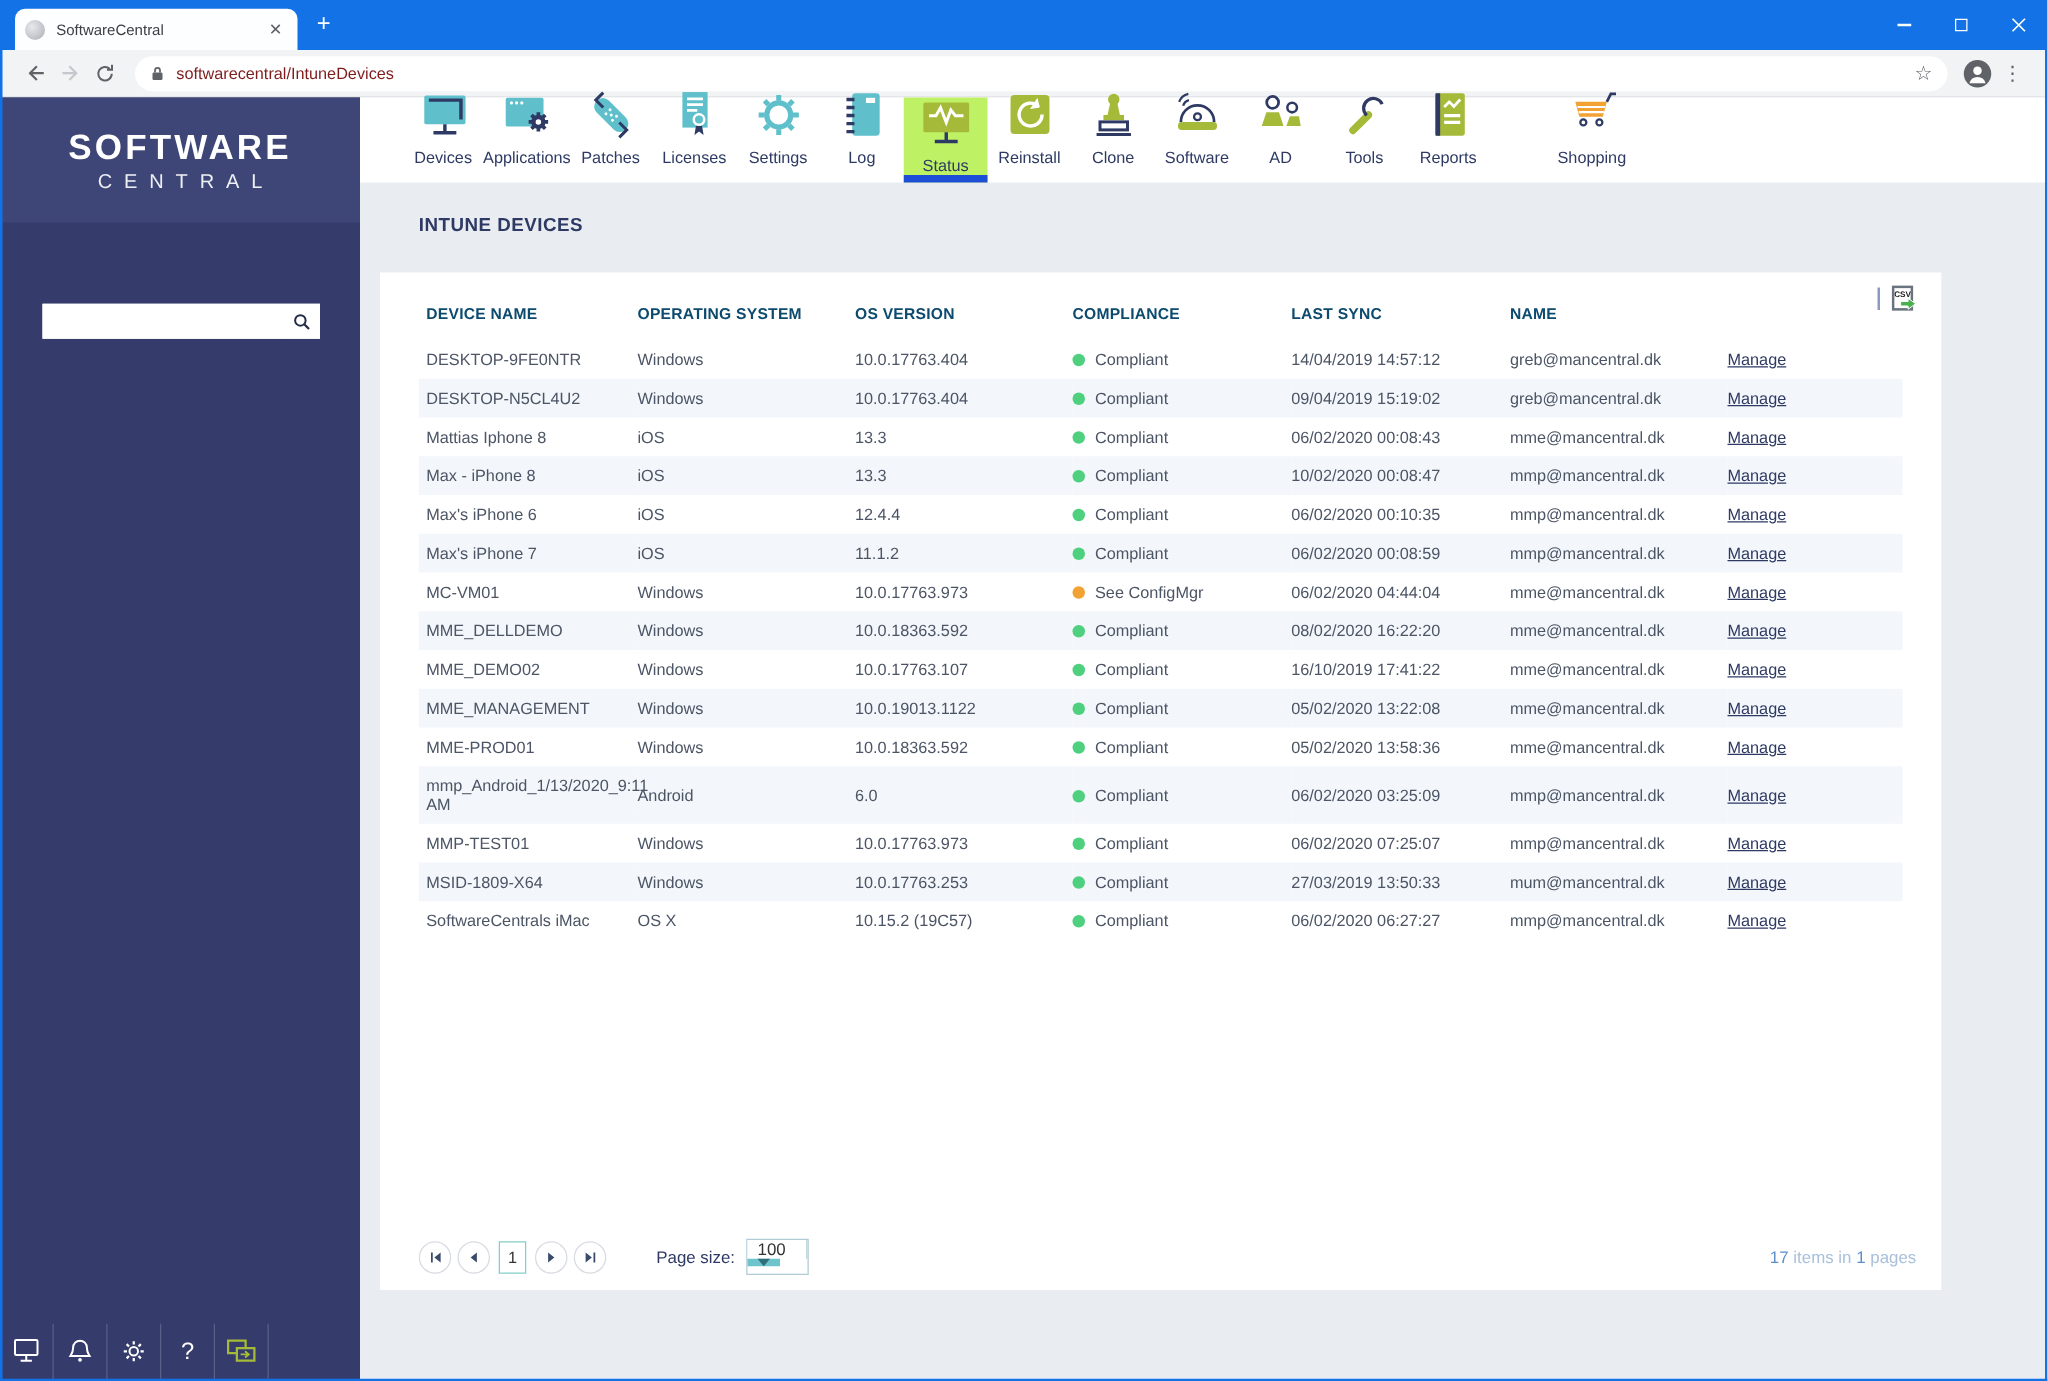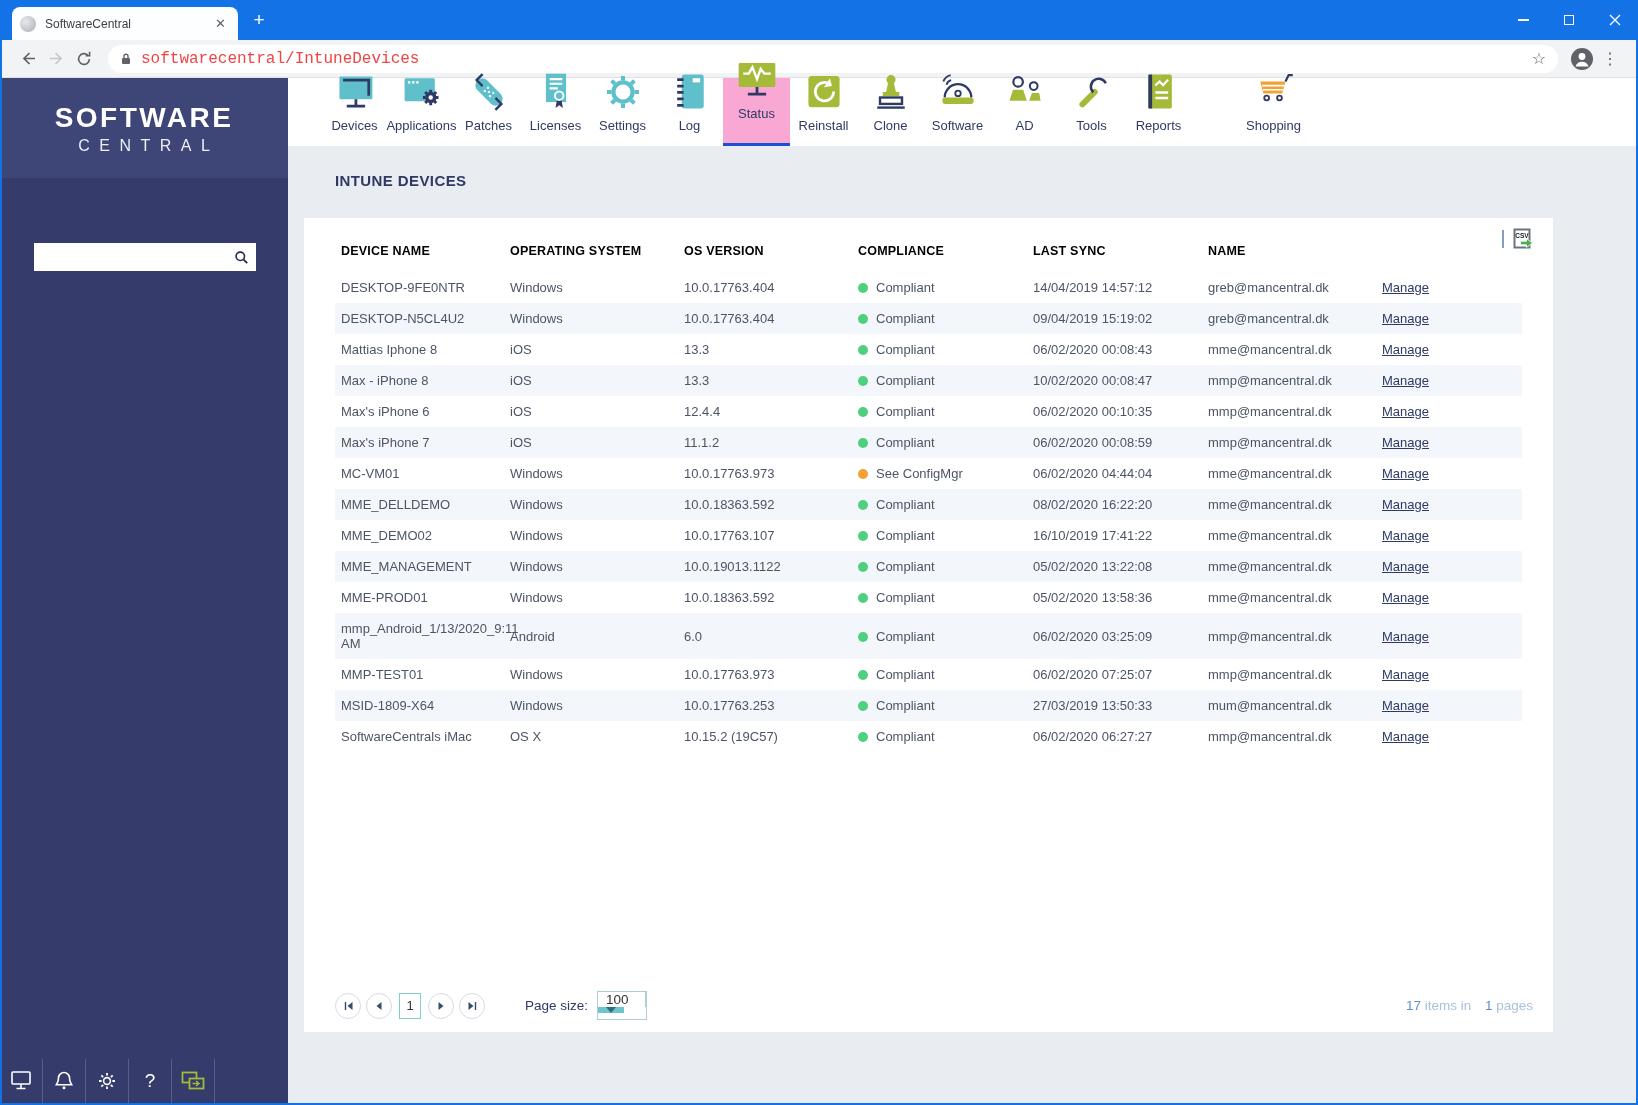--- a/index.html
+++ b/index.html
@@ -19,21 +19,21 @@
   .win-controls { position:absolute; right:0; top:0; height:40px; display:flex; }
   .wc { width:46px; height:40px; display:flex; align-items:center; justify-content:center; cursor:pointer; }
   .wc-min-glyph { width:11px; height:2px; background:#fff; }
   .wc-max-glyph { width:10px; height:10px; border:1.4px solid #fff; }
 
   .toolbar { position:absolute; top:40px; left:0; right:0; height:38px; background:#F1F3F4;
              border-bottom:1px solid #DFE1E5; display:flex; align-items:center; padding:0 14px; }
   .tb-btn { width:28px; height:28px; display:flex; align-items:center; justify-content:center; cursor:pointer; }
   .urlbar { flex:1; height:28px; background:#fff; border-radius:14px; margin:0 10px;
             display:flex; align-items:center; padding:0 12px; }
-  .url-text { font-size:16px; color:#ef4444; margin-left:9px; flex:1;font-family:Liberation Mono, monospace; }
+  .url-text { font-size:13px; color:#7f1d1d; margin-left:9px; flex:1; }
   .star { font-size:16px; color:#5F6368; cursor:pointer; }
   .kebab { font-size:16px; color:#5F6368; letter-spacing:0; cursor:pointer; width:20px; text-align:center; }
 
   
   .sidebar { position:absolute; top:78px; left:0; width:288px; bottom:0; background:#353C6C; }
   .logo-block { height:100px; background:#3E4577; display:flex; flex-direction:column;
                 align-items:center; justify-content:center; }
   .logo1 { font-size:28px; font-weight:700; letter-spacing:2.5px; color:#fff; }
   .logo2 { font-size:16px; letter-spacing:9.5px; padding-left:9.5px; color:#EDEFF5; margin-top:3px; }
   .search-box { margin:65px 0 0 34px; width:222px; height:28px; background:#fff;
@@ -43,35 +43,35 @@
   .search-btn { width:30px; height:100%; display:flex; align-items:center; justify-content:center; cursor:pointer; background:#fff; border:0; }
   .sidebar-footer { position:absolute; left:0; bottom:2px; height:44px; display:flex; }
   .sf-cell { width:43px; height:44px; display:flex; align-items:center; justify-content:center;
              border-right:1px solid rgba(255,255,255,0.18); cursor:pointer; }
 
   
   .main { position:absolute; left:288px; top:78px; right:0; bottom:0; background:#E9EDF2; }
   .topnav { height:68px; background:#fff; display:flex; align-items:stretch; padding-left:33px; }
   .nav-item { width:67px; display:flex; flex-direction:column; align-items:center;
               justify-content:flex-end; padding-bottom:13px; cursor:pointer; }
-  .nav-item.active { background:#f9a8d4; border-bottom:3px solid #1d4ed8; padding-bottom:22px; }
+  .nav-item.active { background:#bef264; border-bottom:6px solid #1d4ed8; padding-bottom:0; }
   .nav-item.gap { margin-left:48px; }
   .nav-icon svg { width:46px; height:44px; display:block; }
   .nav-label { font-size:13px; color:#2E3A64; margin-top:4px; white-space:nowrap; }
 
   .page-title { margin:26px 0 0 47px; font-size:15px; font-weight:700; color:#2E3A64;
                 letter-spacing:0.4px; line-height:18px; }
   .card { margin:28px 85px 0 16px; height:814px; background:#fff; position:relative; }
   .export-row { position:absolute; top:10px; right:18px; display:flex; align-items:center; gap:9px; }
   .sep { width:2px; height:18px; background:#8A9BBF; }
   .csv-btn { cursor:pointer; display:flex; }
 
   .table-wrap { padding:26px 31px 0 31px; }
   table { width:100%; border-collapse:collapse; table-layout:fixed; }
-  th { font-size:12.5px; font-weight:700; color:#000000; text-align:left;
+  th { font-size:12.5px; font-weight:700; color:#0c4a6e; text-align:left;
        padding:0 8px 14px 0; letter-spacing:0.2px; }
   td { font-size:13px; color:#4C5565; padding:8px 8px 8px 0; height:17px; vertical-align:middle; }
   tr.alt td { background:#F3F6FA; }
   td:first-child, th:first-child { padding-left:6px; }
   .dot { display:inline-block; width:10px; height:10px; border-radius:50%; margin-right:8px; vertical-align:-1px; }
   .manage { color:#2E3A64; text-decoration:underline; cursor:pointer; }
 
   .card-footer { position:absolute; left:31px; right:20px; bottom:12px; display:flex; align-items:center; }
   .pager { display:flex; align-items:center; gap:5px; }
   .pg-btn { width:26px; height:26px; border-radius:50%; border:1px solid #D8DBE2; background:#fff;
@@ -80,21 +80,21 @@
             display:flex; align-items:center; justify-content:center; font-size:13px; color:#333; cursor:default; }
   .page-size { display:flex; align-items:center; margin-left:40px; gap:9px; }
   .ps-label { font-size:13.5px; color:#2E3A64; }
   .ps-select { display:flex; border:1px solid #AFCBD4; height:29px; cursor:pointer;flex-direction:column; }
   .ps-value { width:48px; background:#fff; display:flex; align-items:center; padding-left:8px;
               font-size:13.5px; color:#333; border-right:1px solid #AFCBD4; }
   .ps-btn { width:26px; background:#6EC4CD; display:flex; align-items:center; justify-content:center; }
   .ps-arrow { width:0; height:0; border-left:5px solid transparent; border-right:5px solid transparent;
               border-top:6px solid #2F6F7A; }
   .summary { margin-left:auto; font-size:13.5px; color:#A9C0DB; }
-  .summary b { color:#5E8FCB; font-weight:400;margin-left:10px; }
+  .summary b { color:#5E8FCB; font-weight:400; }
 
   .edge-l { position:absolute; left:0; top:40px; bottom:0; width:2px; background:#1272E6; z-index:40; }
   .edge-r { position:absolute; right:0; top:40px; bottom:0; width:2px; background:#1272E6; z-index:40; }
   .edge-b { position:absolute; left:0; right:0; bottom:0; height:2px; background:#1272E6; z-index:40; }
 </style>
 </head>
 <body>
 
 <div class="window">
 

